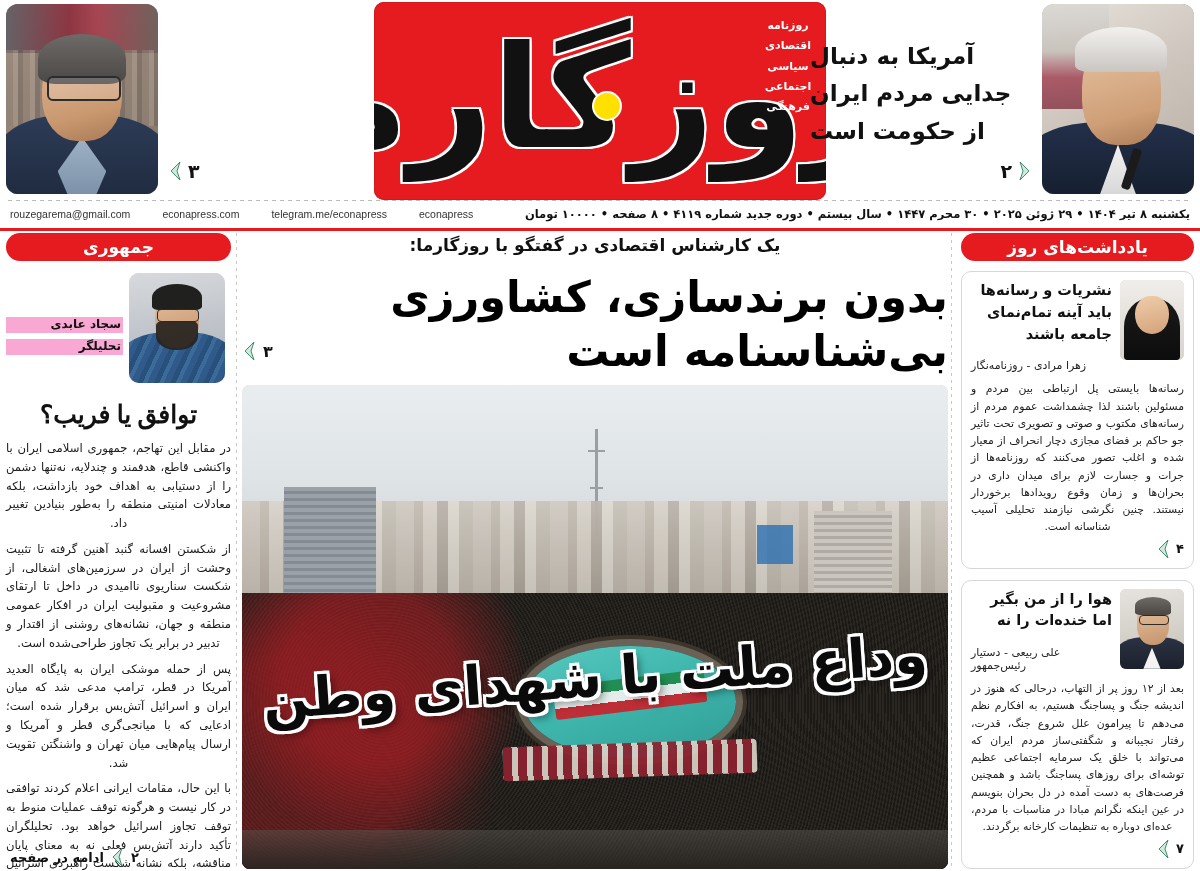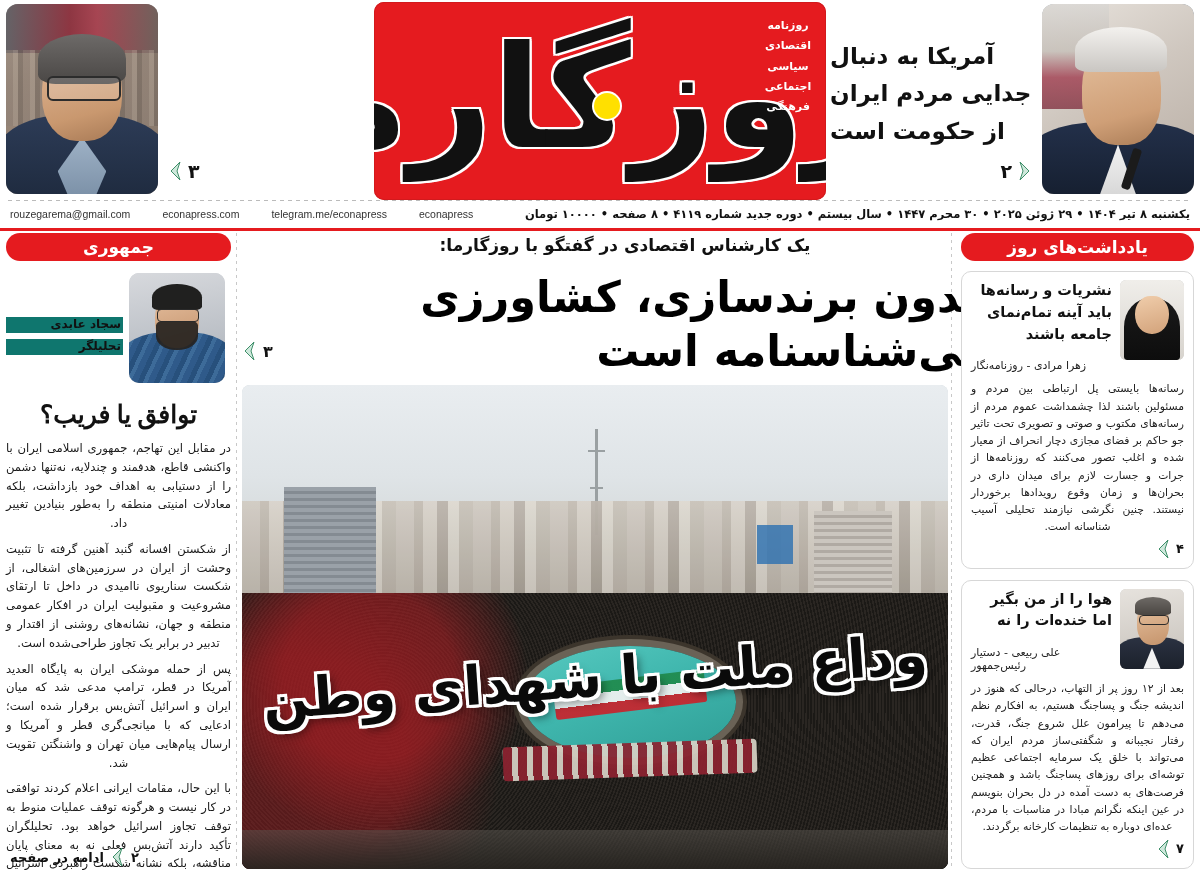--- a/index.html
+++ b/index.html
@@ -59,21 +59,21 @@
       background:linear-gradient(180deg,#f3f1ee,#c9c6c2);border-radius:52% 52% 16% 16%;}
   .p-right .mic{position:absolute;left:56%;bottom:2%;width:6%;height:22%;
       background:#1b1b1b;border-radius:3px;transform:rotate(18deg);}
 
   .top-headline{
     position:absolute;top:38px;
     font-weight:bold;font-size:23px;line-height:1.62;
     color:#111;letter-spacing:-.2px;
   }
   .top-headline.left{left:168px;width:200px;text-align:right;}
-  .top-headline.right{right:160px;width:210px;text-align:left;}
+  .top-headline.right{right:180px;width:210px;text-align:left;}
 
   .pagelink{
     display:flex;align-items:center;gap:5px;
     font-size:19px;color:#111;font-weight:bold;
   }
   .chev{
     display:inline-block;width:15px;height:20px;position:relative;
   }
   .chev svg{display:block;}
   .top-pagelink{position:absolute;}
@@ -154,21 +154,21 @@
   .av-sajad .head{position:absolute;left:27%;top:16%;width:46%;height:52%;
       background:linear-gradient(165deg,#e6c0a0,#c3916a);border-radius:46% 46% 44% 44%;}
   .av-sajad .hair{position:absolute;left:24%;top:10%;width:52%;height:24%;
       background:#20201f;border-radius:50% 50% 14% 14%;}
   .av-sajad .beard{position:absolute;left:28%;top:44%;width:44%;height:26%;
       background:#26231f;border-radius:16% 16% 48% 48%;opacity:.92;}
   .av-sajad .glass{position:absolute;left:29%;top:33%;width:42%;height:10%;
       border:1.6px solid #2a2a2a;border-radius:4px;}
   .ed-meta{position:absolute;right:108px;top:44px;left:0;text-align:left;}
   .ed-meta .line{
-    background:#0f766e;height:16px;margin-bottom:6px;position:relative;
+    background:#f9a8d4;height:16px;margin-bottom:6px;position:relative;
   }
   .ed-meta .line span{
     position:absolute;right:2px;top:-1px;font-size:12px;font-weight:bold;color:#111;
     background:transparent;line-height:17px;
   }
   .ed-title{
     text-align:center;font-size:25px;font-weight:bold;margin:15px 0 10px;color:#111;font-family:Liberation Serif, serif;
   }
   .ed-body p{
     margin:0 0 7px;font-size:11.6px;line-height:1.62;
@@ -179,21 +179,21 @@
     display:flex;align-items:center;gap:6px;font-size:13px;font-weight:bold;
   }
   .vline{
     position:absolute;top:0;width:1px;height:636px;
     background:repeating-linear-gradient(180deg,#c8c8c8 0 3px,transparent 3px 7px);
   }
   .vline.a{left:236px;}
   .vline.b{left:951px;}
 
   
-  .center{position:absolute;left:242px;top:0;width:706px;height:636px;padding-left:30px;}
+  .center{position:absolute;left:242px;top:0;width:706px;height:636px;}
   .kicker{
     text-align:center;font-size:17px;font-weight:bold;color:#111;margin-top:2px;
   }
   .main-headline{
     text-align:right;font-size:43px;font-weight:bold;color:#000;
     line-height:1.25;margin-top:16px;letter-spacing:-.5px;
   }
   .center-pagelink{
     position:absolute;left:0;top:108px;
     display:flex;align-items:center;gap:6px;font-size:16px;font-weight:bold;

